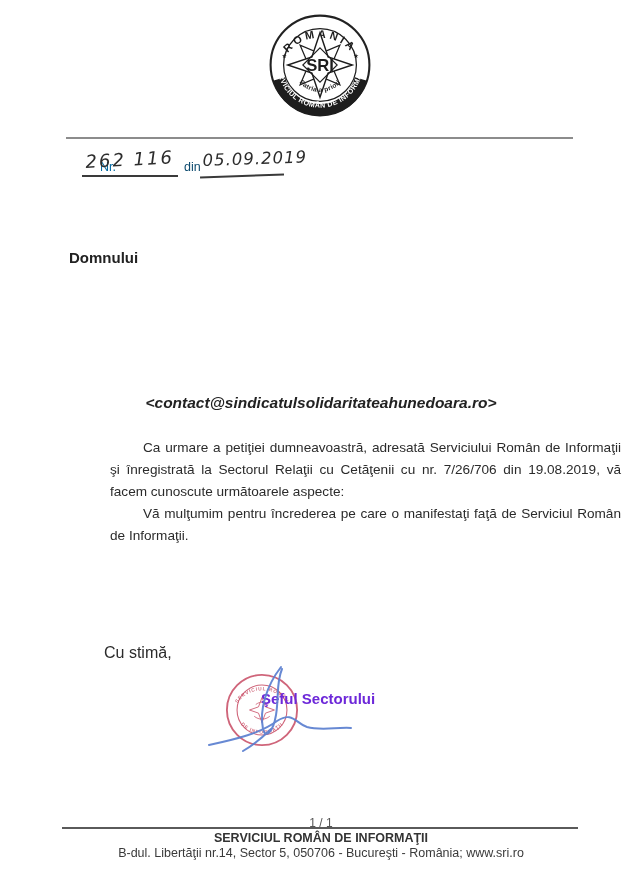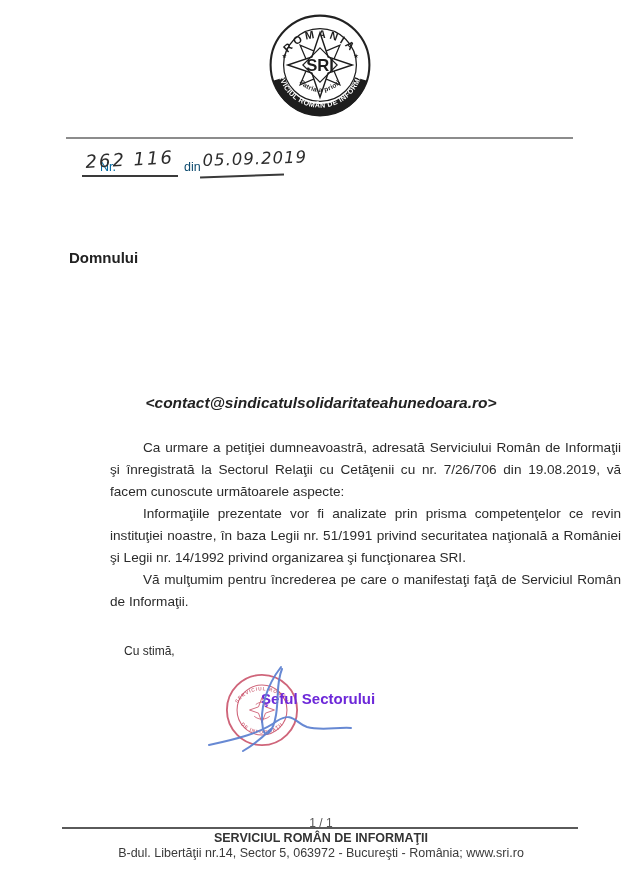--- a/index.html
+++ b/index.html
@@ -29,21 +29,21 @@
   .salutation{left:69px;top:249px;font-size:15px;font-weight:bold;color:#222;}
   .center-line{left:0;width:642px;text-align:center;color:#222;}
   .r-name{top:304px;font-size:15.5px;font-weight:bold;}
   .r-org{top:331px;font-size:16.5px;font-weight:bold;font-style:italic;}
   .r-email{top:358px;font-size:15.5px;font-weight:bold;font-style:italic;margin-top:36px;}
   
   .body-text{left:68px;top:437px;width:511px;font-size:13.6px;line-height:22px;
     text-align:justify;color:#2b2b2b;margin-left:42px;}
   .body-text p{margin:0;text-indent:33px;}
   
-  .salute{left:124px;top:644px;font-size:12px;}
+  .salute{left:104px;top:644px;font-size:16px;}
   .signer{left:261px;top:690px;font-size:15px;font-weight:bold;color:#6d28d9;}
   .stamp{left:223px;top:671px;width:78px;height:78px;mix-blend-mode:multiply;}
   .signature{left:203px;top:657px;width:162px;height:106px;}
   
   .rule-bottom{left:62px;top:827px;width:516px;height:1.5px;background:#5a5a5a;}
   .f-org{top:831px;font-size:12.5px;font-weight:bold;color:#333;}
   .f-addr{top:846px;font-size:12.5px;color:#3a3a3a;}
   .f-page{top:816px;font-size:12px;color:#555;}
 </style>
 </head>
@@ -85,21 +85,20 @@
   <div class="abs u-line u1"></div>
   <div class="abs din-label">din</div>
   <div class="abs handwriting hw-date">05.09.2019</div>
   <div class="abs u-line u2"></div>
 
   <div class="abs salutation">Domnului</div>
   <div class="abs center-line r-email">&lt;contact@sindicatulsolidaritateahunedoara.ro&gt;</div>
 
   <div class="abs body-text">
     <p>Ca urmare a petiţiei dumneavoastră, adresată Serviciului Român de Informaţii şi înregistrată la Sectorul Relaţii cu Cetăţenii cu nr. 7/26/706 din 19.08.2019, vă facem cunoscute următoarele aspecte:</p>
-    <p>Informaţiile prezentate vor fi analizate prin prisma competenţelor ce revin instituţiei noastre, în baza Legii nr. 51/1991 privind securitatea naţională a României şi Legii nr. 14/1992 privind organizarea şi funcţionarea SRI.</p>
     <p>Vă mulţumim pentru încrederea pe care o manifestaţi faţă de Serviciul Român de Informaţii.</p>
   </div>
 
   <div class="abs salute">Cu stimă,</div>
 
   <div class="abs stamp">
     <svg viewBox="0 0 100 100" width="78" height="78">
       <g stroke="#c23a55" fill="none" opacity="0.78">
         <circle cx="50" cy="50" r="45" stroke-width="2.4"></circle>
         <circle cx="50" cy="50" r="32" stroke-width="1.4"></circle>
@@ -129,16 +128,16 @@
       <g stroke="#5b7fd0" stroke-width="2" fill="none" stroke-linecap="round" opacity="0.92">
         <path d="M 78 10 C 64 28, 56 52, 60 72 C 62 82, 70 76, 73 58 C 76 40, 73 26, 79 12"></path>
         <path d="M 6 88 C 34 82, 58 76, 74 64 C 90 54, 92 66, 104 70 C 118 74, 134 70, 148 71"></path>
         <path d="M 40 94 C 52 87, 60 80, 68 72"></path>
       </g>
     </svg>
   </div>
 
   <div class="abs rule-bottom"></div>
   <div class="abs center-line f-org">SERVICIUL ROMÂN DE INFORMAŢII</div>
-  <div class="abs center-line f-addr">B-dul. Libertăţii nr.14, Sector 5, 063972 - Bucureşti - România; www.sri.ro</div>
+  <div class="abs center-line f-addr">B-dul. Libertăţii nr.14, Sector 5, 050706 - Bucureşti - România; www.sri.ro</div>
   <div class="abs center-line f-page">1 / 1</div>
 
 </div>
 
 </body></html>

